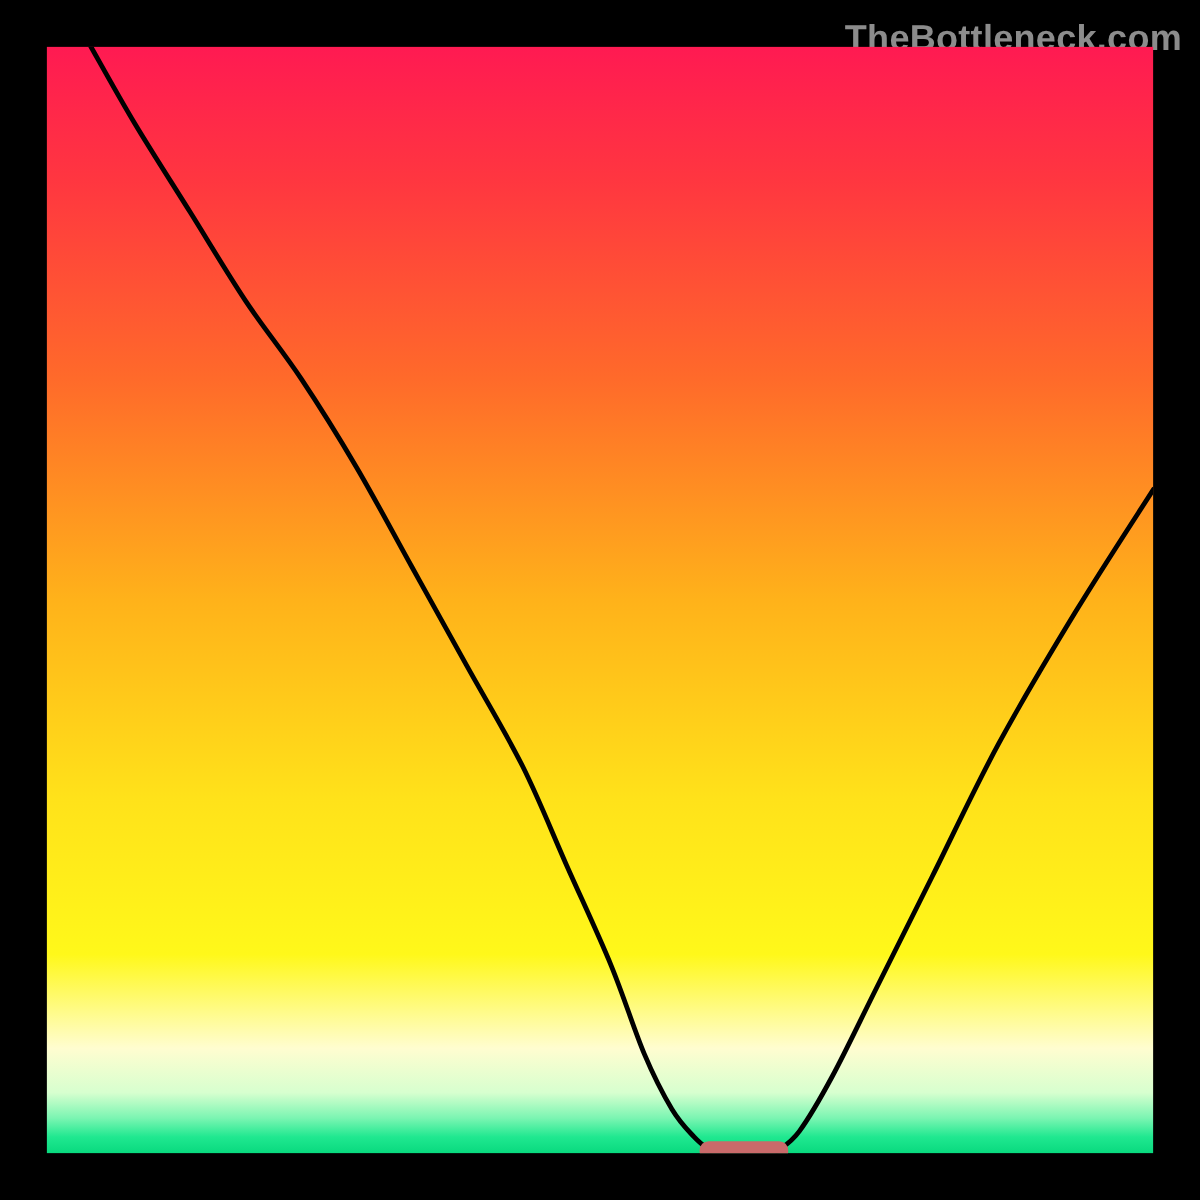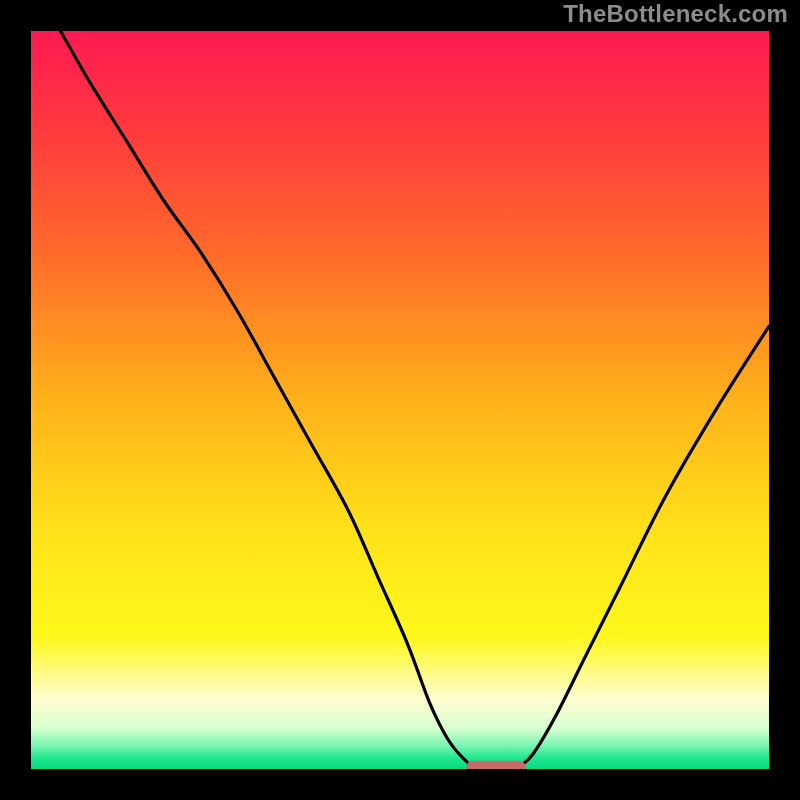--- a/index.html
+++ b/index.html
@@ -21,21 +21,21 @@
   .plot {
     position: absolute;
     left: 31px;
     top: 31px;
     width: 738px;
     height: 738px;
     overflow: hidden;
   }
   .watermark {
     position: absolute;
-    top: 0;
+    top: 12px;
     right: 12px;
     font-family: Arial, Helvetica, sans-serif;
     font-size: 24px;
     font-weight: 600;
     color: #8c8c8c;
     letter-spacing: 0.2px;
   }
   svg { display: block; }
 </style>
 </head>

